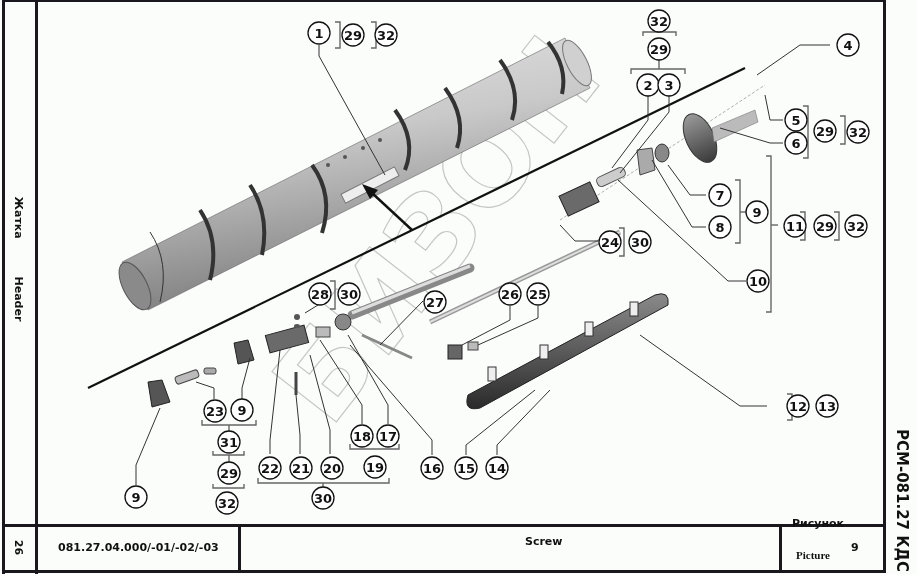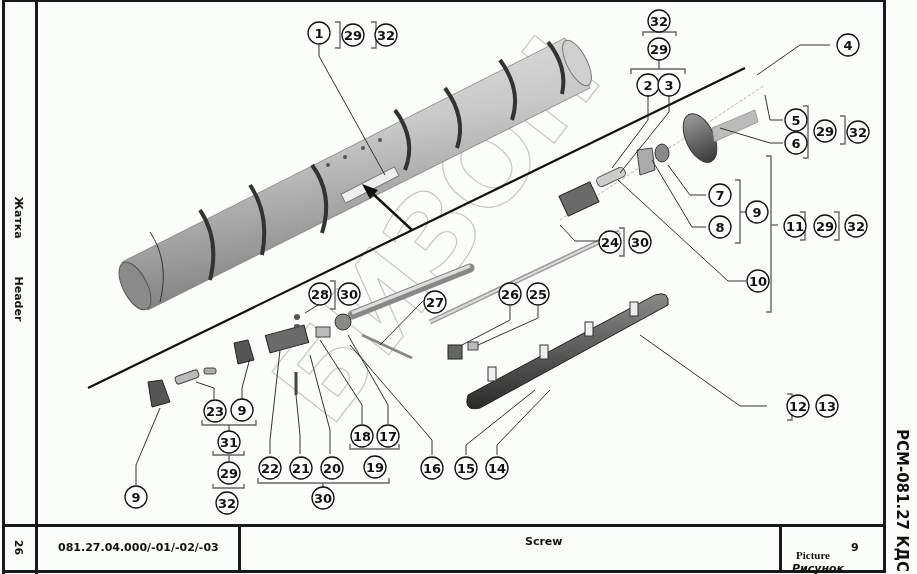--- a/index.html
+++ b/index.html
@@ -27,21 +27,21 @@
 
 <div class="vtext" style="left:-2px;top:210px;width:40px;text-align:center;transform:rotate(90deg);">Жатка</div>
 <div class="vtext" style="left:-2px;top:290px;width:40px;text-align:center;transform:rotate(90deg);">Header</div>
 <div class="vtext" style="left:-2px;top:541px;width:40px;text-align:center;transform:rotate(90deg);">26</div>
 
 <div class="vtext" style="left:842px;top:480px;width:120px;text-align:center;font-size:15px;transform:rotate(90deg);">РСМ-081.27 КДС</div>
 
 <div class="cell-text" style="left:58px;top:541px;">081.27.04.000/-01/-02/-03</div>
 <div class="cell-text" style="left:458px;top:535px;margin-top:44px;">Шнек</div>
 <div class="cell-text" style="left:525px;top:535px;">Screw</div>
-<div class="cell-text" style="left:792px;top:562px;font-style:italic;">Рисунок</div>
+<div class="cell-text" style="left:792px;top:517px;">Рисунок</div>
 <div class="cell-text" style="left:796px;top:549px;font-family:Liberation Serif, serif;">Picture</div>
 <div class="cell-text" style="left:851px;top:541px;">9</div>
 
 <svg id="diagram" width="917" height="574" viewBox="0 0 917 574">
   <defs>
     <linearGradient id="tubeGrad" x1="0" y1="0" x2="0.3" y2="1">
       <stop offset="0" stop-color="#e8e8e8"></stop>
       <stop offset="0.45" stop-color="#c9c9c9"></stop>
       <stop offset="1" stop-color="#7a7a7a"></stop>
     </linearGradient>

